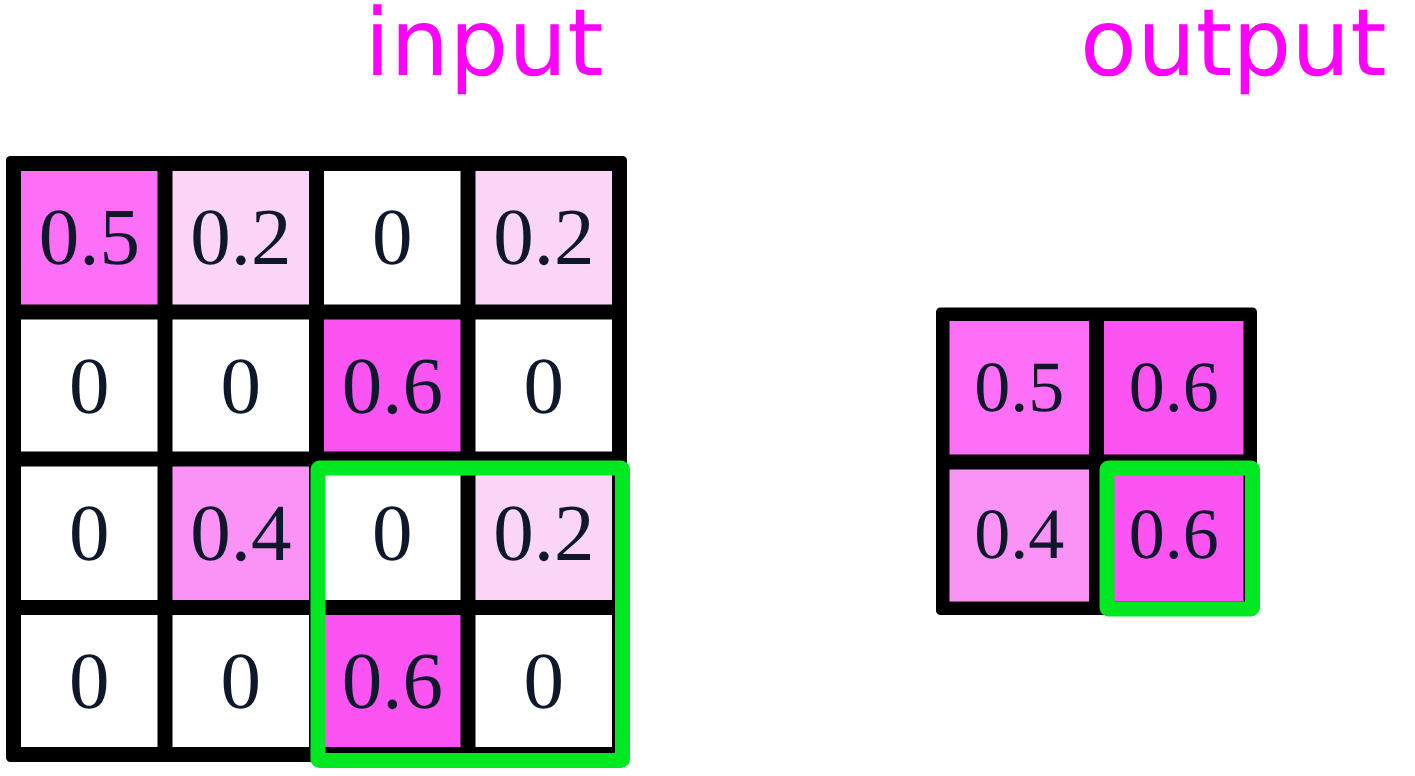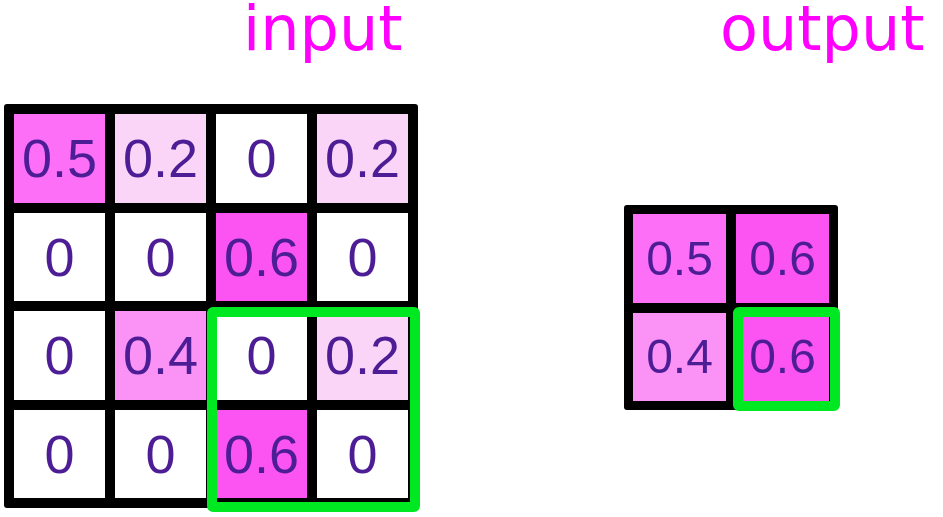--- a/index.html
+++ b/index.html
@@ -34,22 +34,22 @@
     position: absolute;
     display: grid;
     background: #000000;
     box-sizing: border-box;
   }
   .cell {
     background: #ffffff;
     display: flex;
     align-items: center;
     justify-content: center;
-    color: #4c1d95;
-    font-family: Liberation Sans, sans-serif;
+    color: #0f172a;
+    font-family: Liberation Serif, serif;
     box-sizing: border-box;
     overflow: hidden;
     text-align: right;
   }
 
   
   #grid-input {
     left: 4px;
     top: 104px;
     width: 414px;

